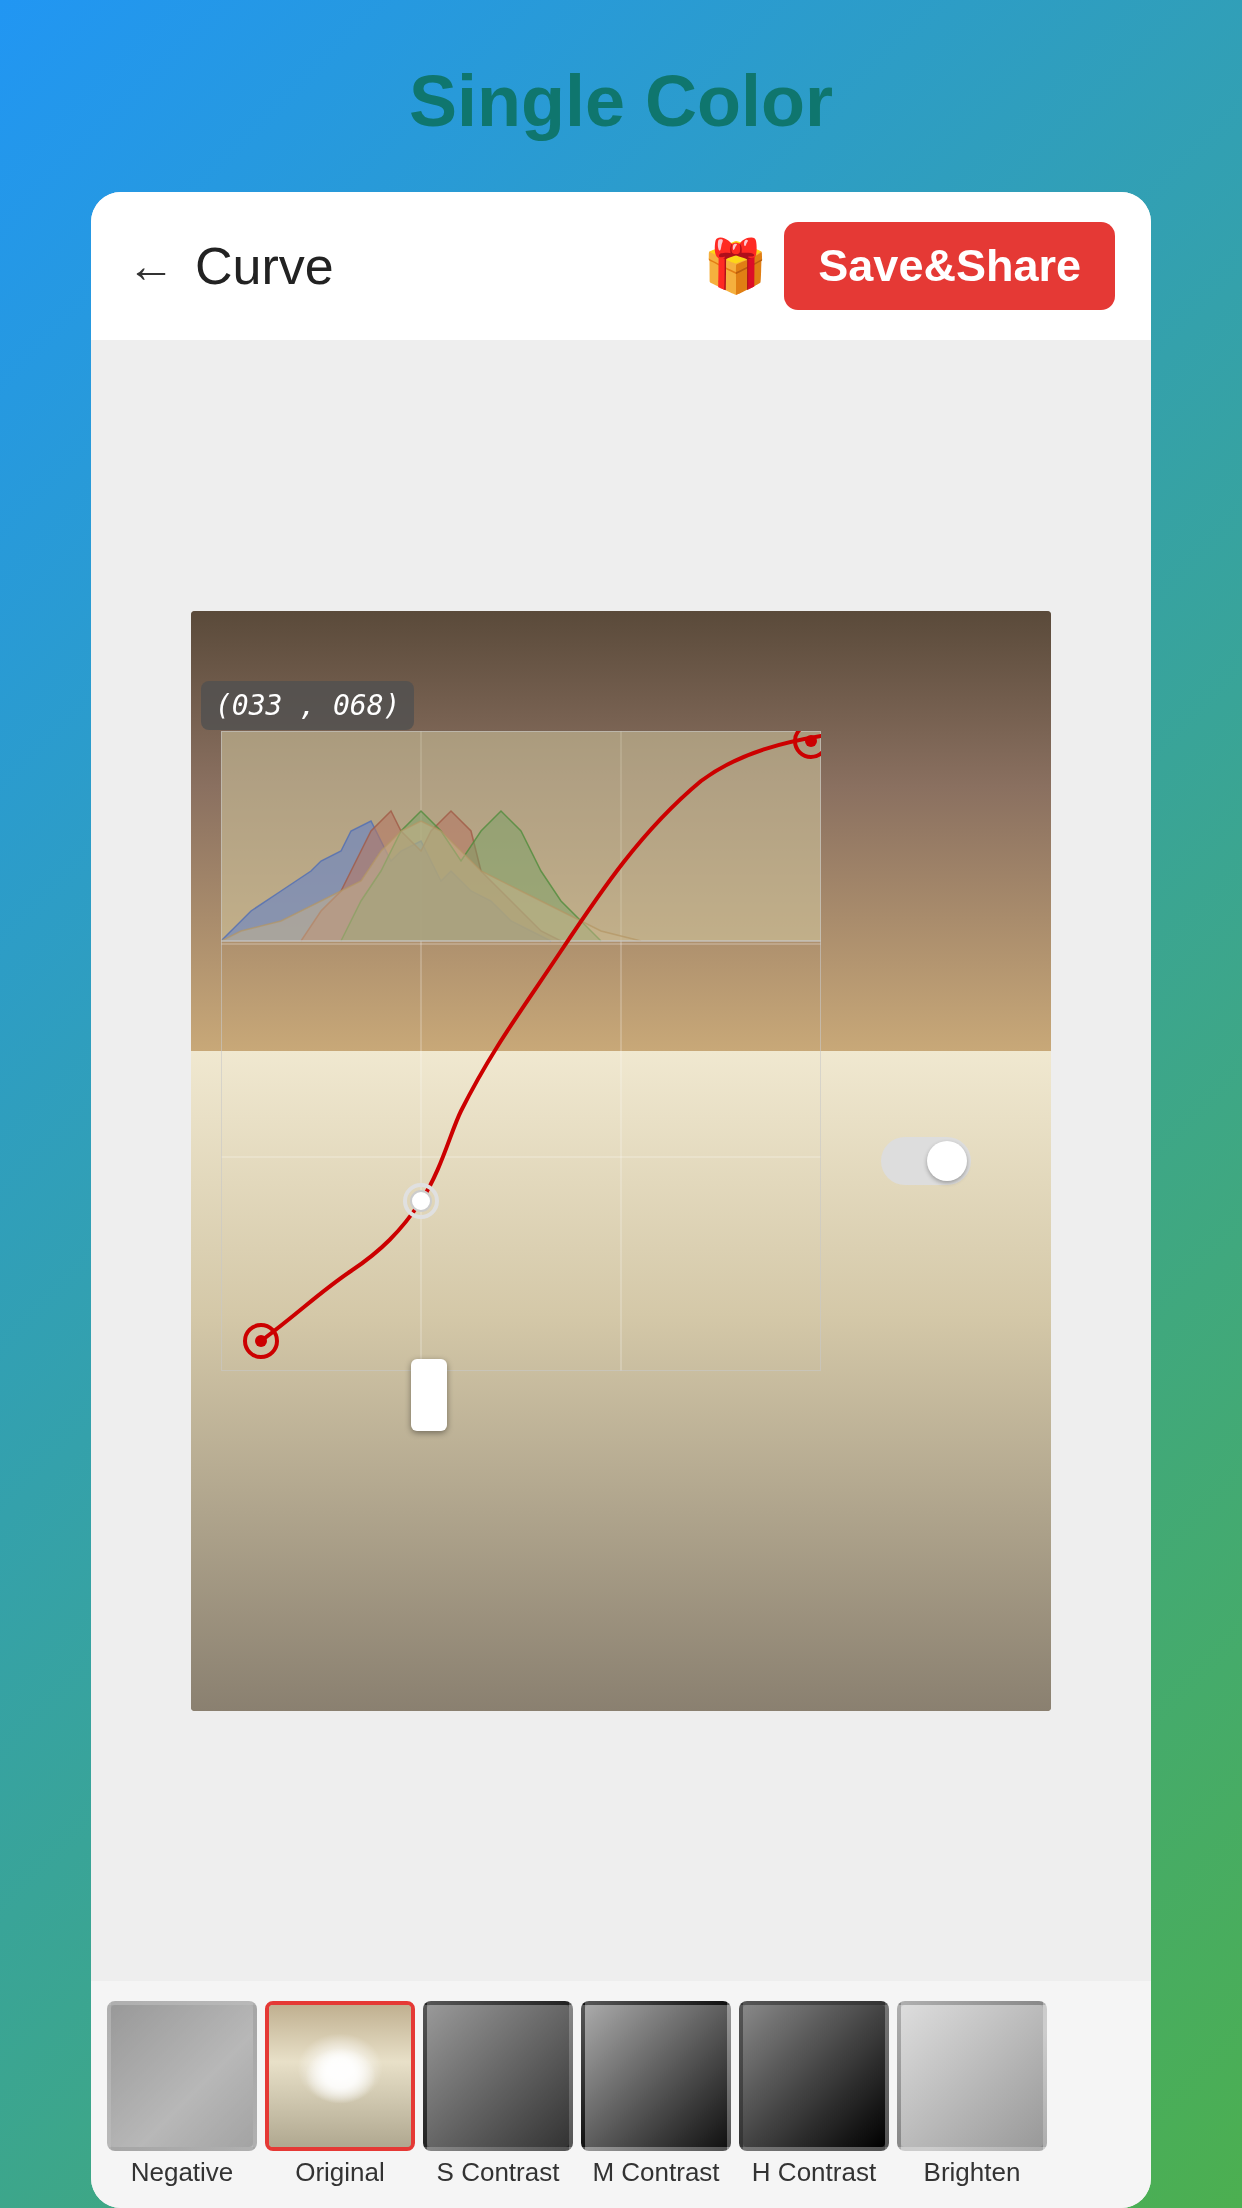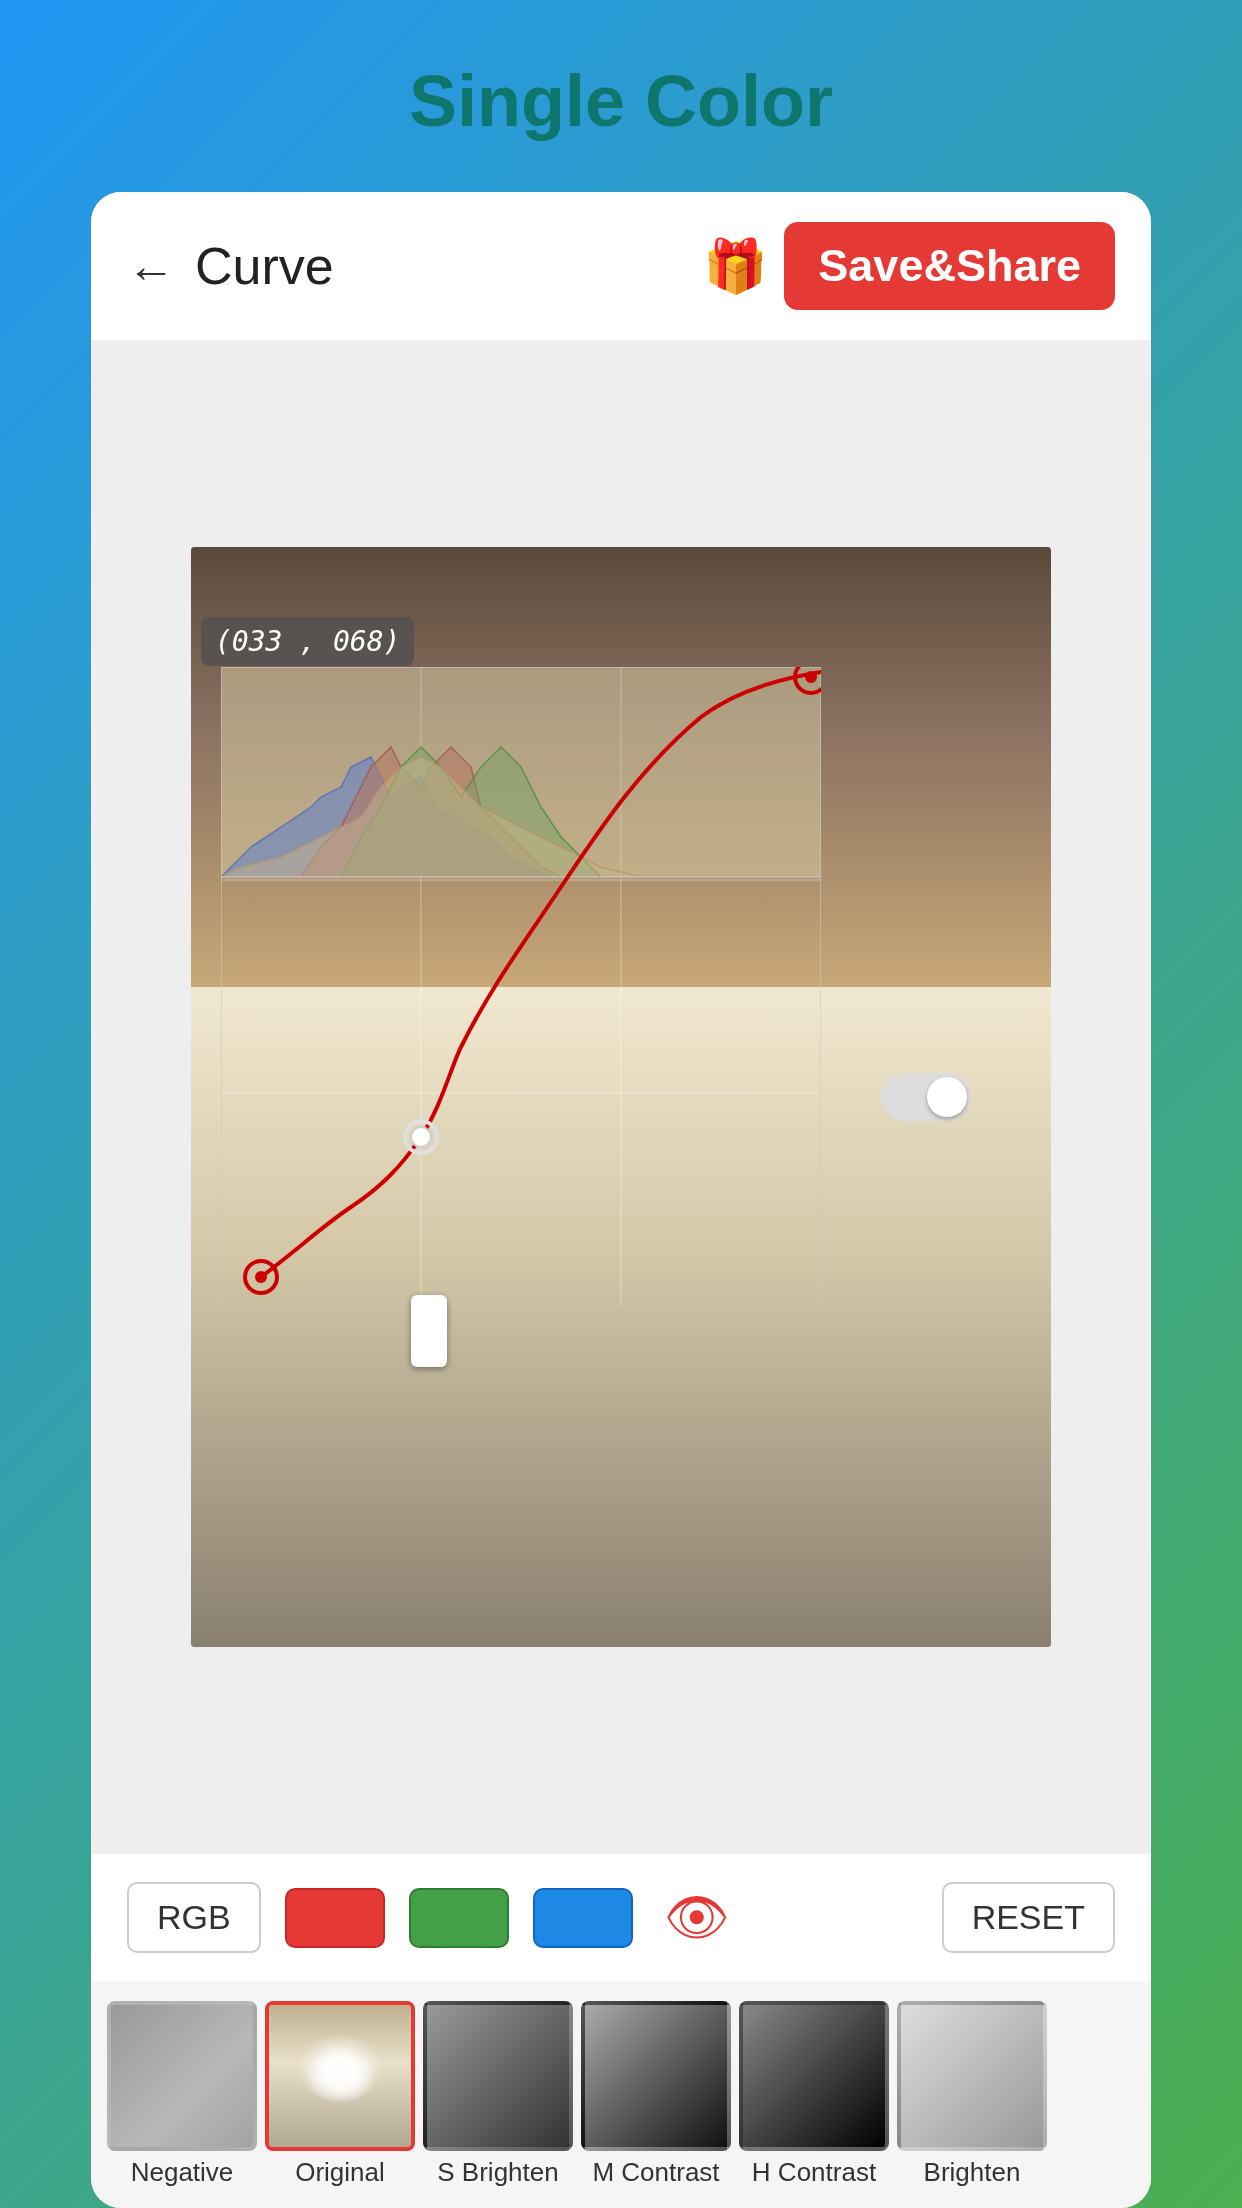--- a/index.html
+++ b/index.html
@@ -353,35 +353,20 @@
         <div class="toggle-switch">
           <div class="toggle-knob"></div>
         </div>
       </div>
 
       <div class="slider-handle"></div>
 
     </div>
   </div>
 
-  <div class="controls-bar">
-    <button class="rgb-btn">RGB</button>
-
-    <div class="color-btn color-btn-red"></div>
-
-    <div class="color-btn color-btn-green"></div>
-
-    <div class="color-btn color-btn-blue"></div>
-
-    <div class="eye-btn">
-      <span class="eye-icon">👁</span>
-    </div>
-
-    <button class="reset-btn">RESET</button>
-  </div>
 
   <div class="filters-bar">
 
     <div class="filter-item">
       <div class="filter-thumb thumb-negative">
         <div class="filter-thumb-inner" style="background: linear-gradient(135deg, #555 0%, #222 60%, #444 100%);"></div>
       </div>
       <span class="filter-label">Negative</span>
     </div>
 
@@ -391,21 +376,21 @@
           <div style="position:absolute; top:20%; left:20%; width:60%; height:50%; background:radial-gradient(ellipse, rgba(255,255,255,0.9) 20%, transparent 70%); border-radius:50%;"></div>
         </div>
       </div>
       <span class="filter-label">Original</span>
     </div>
 
     <div class="filter-item">
       <div class="filter-thumb thumb-scontrast">
         <div class="filter-thumb-inner" style="background: linear-gradient(135deg, #999 0%, #333 100%);"></div>
       </div>
-      <span class="filter-label">S Brighten</span>
+      <span class="filter-label">S Contrast</span>
     </div>
 
     <div class="filter-item">
       <div class="filter-thumb thumb-mcontrast">
         <div class="filter-thumb-inner" style="background: linear-gradient(135deg, #aaa 0%, #111 100%);"></div>
       </div>
       <span class="filter-label">M Contrast</span>
     </div>
 
     <div class="filter-item">

